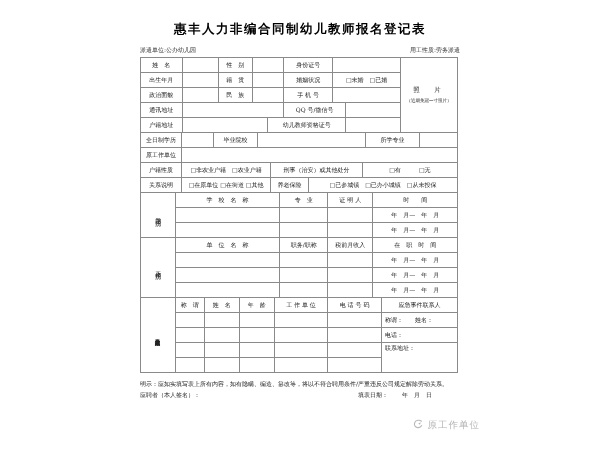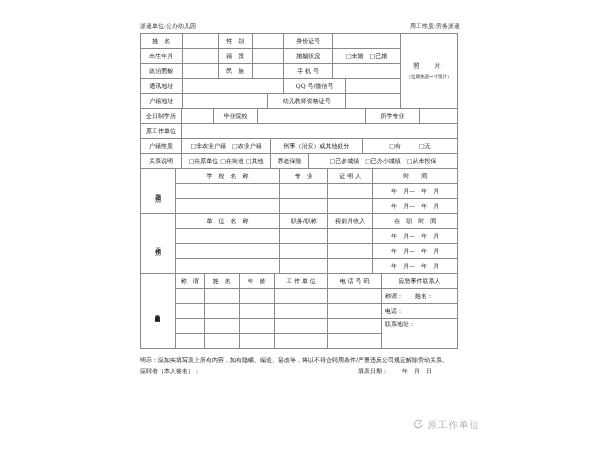--- a/index.html
+++ b/index.html
@@ -41,20 +41,21 @@
     position:absolute;right:120px;bottom:18px;
     display:flex;align-items:center;gap:4px;
     color:#b3b3b3;font-size:9.5px;letter-spacing:1px;
     font-family:"DejaVu Sans","Liberation Sans",sans-serif;
   }
 </style>
 </head>
 <body>
 
 <div class="sheet">
+  <div class="title">惠丰人力非编合同制幼儿教师报名登记表</div>
   <div class="subhead">
     <span>派遣单位:公办幼儿园</span>
     <span>用工性质:劳务派遣</span>
   </div>
 
   <div class="t">
 
     <div class="rg">
       <div class="grp-left" style="width:82%">
         <div class="r">

